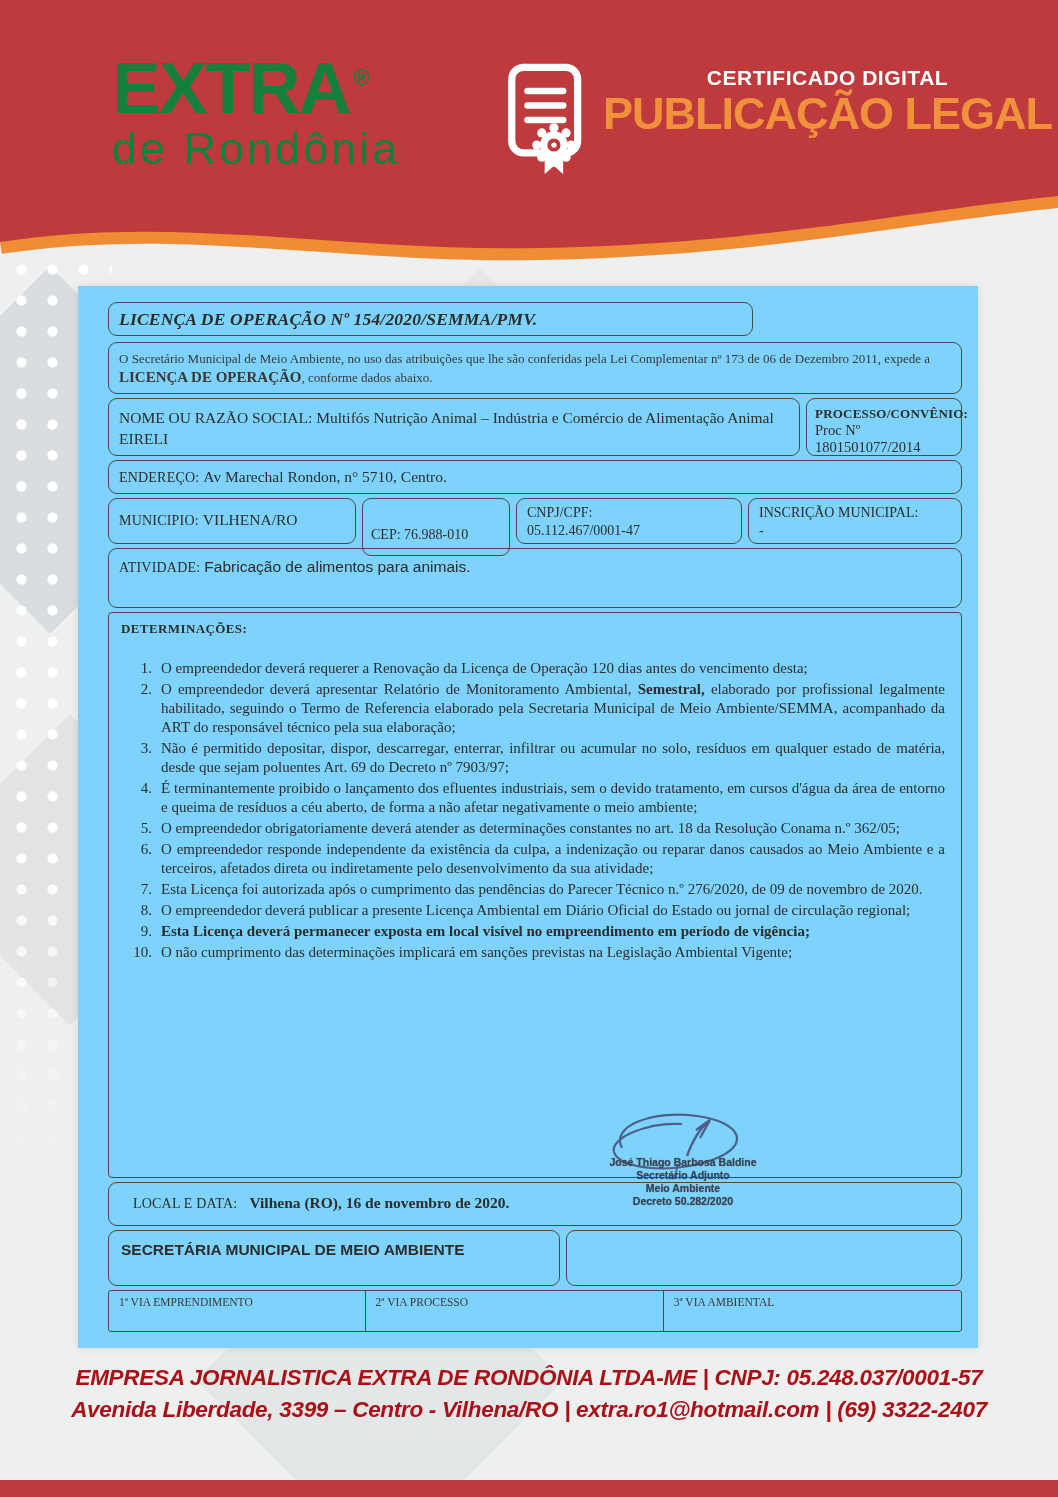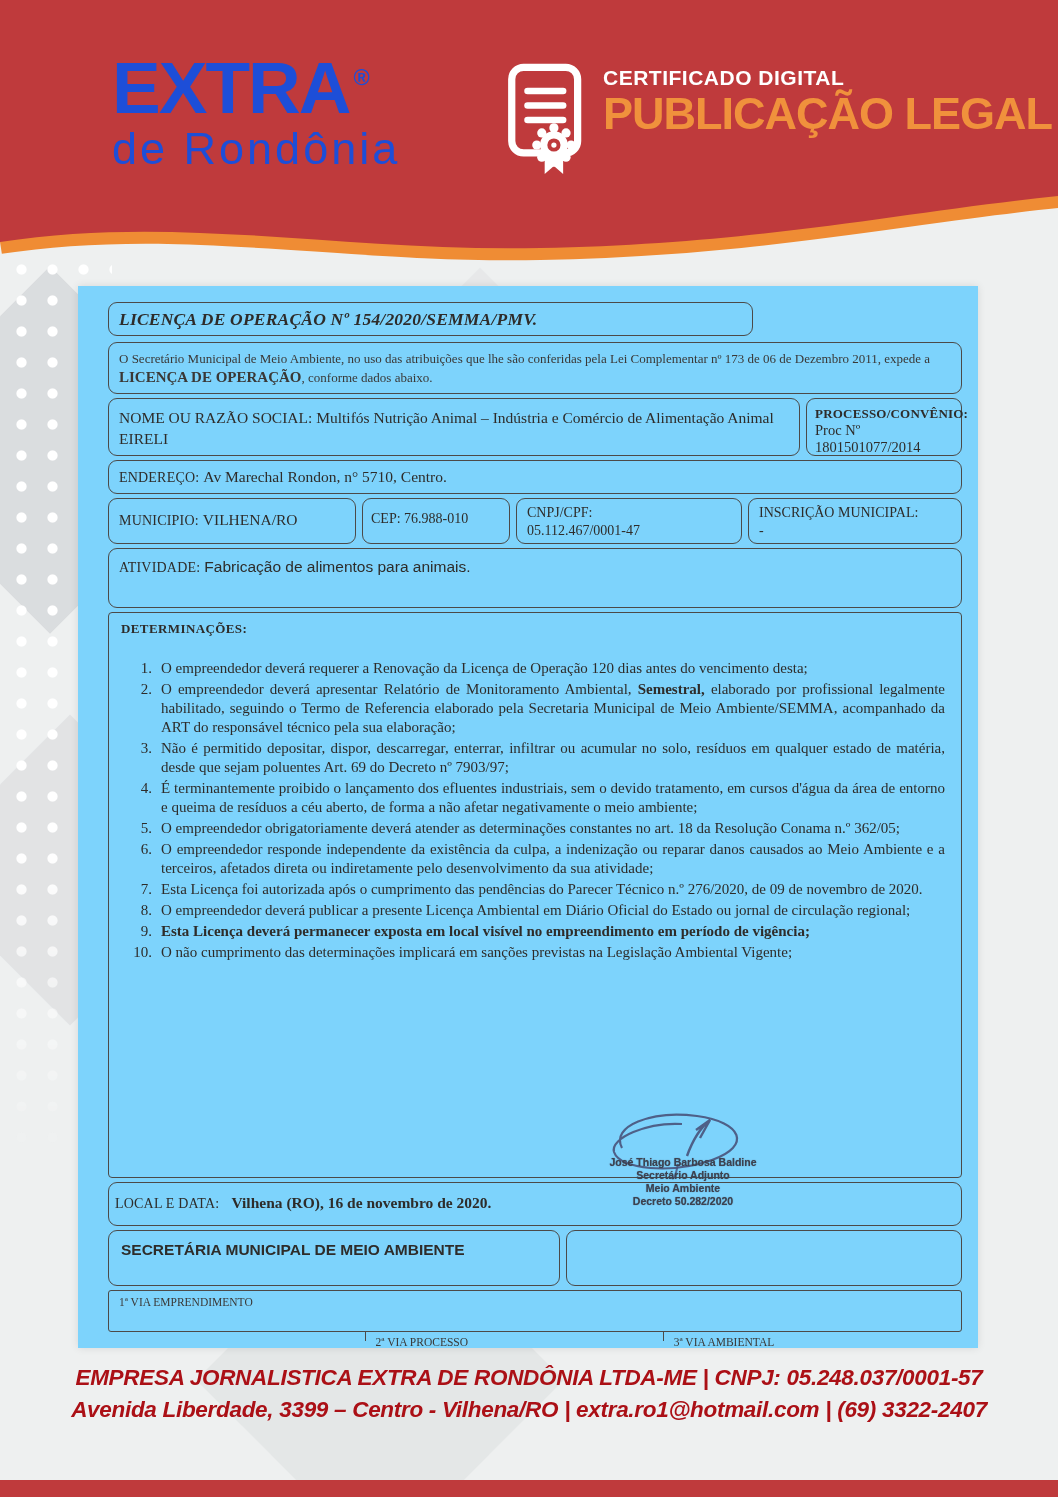--- a/index.html
+++ b/index.html
@@ -20,27 +20,27 @@
     position:absolute; left:0; top:246px; width:112px; height:920px;
     background-image: radial-gradient(circle, #ffffff 4.6px, rgba(255,255,255,0) 5.6px);
     background-size: 31px 31px;
     background-position: 6px 8px;
     -webkit-mask-image: linear-gradient(to bottom, #000 65%, transparent 100%);
     mask-image: linear-gradient(to bottom, #000 65%, transparent 100%);
   }
   
   .header-wave { position:absolute; left:0; top:0; z-index:1; }
   .header-content { position:absolute; left:0; top:0; z-index:2; width:1058px; }
-  .logo { position:absolute; left:112px; top:56px; color:#1d4ed8; }
+  .logo { position:absolute; left:112px; top:56px; color:#15803d; }
   .logo-title { font-size:73px; font-weight:bold; letter-spacing:-2px; line-height:64px; }
   .logo-reg { font-size:22px; font-weight:bold; vertical-align:28px; letter-spacing:0; margin-left:4px;}
   .logo-sub { font-size:45px; font-weight:normal; letter-spacing:3px; line-height:50px; margin-top:4px; }
   .cert { position:absolute; left:505px; top:62px; display:flex; align-items:flex-start; }
   .cert-icon { width:82px; height:112px; margin-right:16px; }
-  .cert-text1 { color:#fff; font-weight:bold; font-size:21px; letter-spacing:0.5px; margin-top:4px;}
+  .cert-text1 { color:#fff; font-weight:bold; font-size:21px; letter-spacing:0.5px; margin-top:4px;text-align:center;}
   .cert-text2 { color:#f0913c; font-weight:bold; font-size:45px; letter-spacing:-1px; line-height:46px; margin-top:1px;}
   
   .paper {
     position:absolute; left:78px; top:286px; width:900px; height:1062px;
     background:#7dd3fc; box-shadow:0 0 8px rgba(0,0,0,0.10); z-index:2;
     font-family:"Liberation Serif", serif; color:#2e2c2a;
   }
   .bx { position:absolute; border:1.6px solid #4c4a48; border-radius:9px; }
   .bx-sq { border-radius:3px; }
   .lab { font-size:14px; letter-spacing:0.2px; }
@@ -49,37 +49,37 @@
   .title-box { left:30px; top:16px; width:645px; height:34px; padding:6px 10px; }
   .doc-title { font-size:17.5px; font-weight:bold; font-style:italic; letter-spacing:0.2px; }
   .venc-box { left:688px; top:16px; width:196px; height:34px; padding:7px 8px; font-size:14.5px; }
   .intro-box { left:30px; top:56px; width:854px; height:52px; padding:6px 10px; font-size:13px; line-height:19px; color:#3a3836;}
   .nome-box { left:30px; top:112px; width:692px; height:58px; padding:8px 10px; font-size:15.5px; line-height:21px;}
   .proc-box { left:728px; top:112px; width:156px; height:58px; padding:7px 8px; }
   .proc-box .lab { font-weight:bold; font-size:13px; }
   .proc-box .val { font-size:14.5px; }
   .end-box { left:30px; top:174px; width:854px; height:34px; padding:7px 10px; }
   .mun-box { left:30px; top:212px; width:248px; height:46px; padding:12px 10px; }
-  .cep-box { left:284px; top:212px; width:148px; height:46px; padding:12px 8px; font-size:14px;}
+  .cep-box { left:284px; top:212px; width:148px; height:46px; padding:28px 8px; font-size:14px;}
   .cnpj-box { left:438px; top:212px; width:226px; height:46px; padding:5px 10px; font-size:14px; line-height:18px;}
   .insc-box { left:670px; top:212px; width:214px; height:46px; padding:5px 10px; font-size:14px; line-height:18px;}
   .atv-box { left:30px; top:262px; width:854px; height:60px; padding:9px 10px; }
   .atv-val { font-family:"Liberation Sans", sans-serif; font-size:15.5px; }
   .det-box { left:30px; top:326px; width:854px; height:566px; border-radius:4px; padding:8px 12px; }
   .det-head { font-size:13px; font-weight:bold; letter-spacing:0.4px; }
   .det-list { margin-top:22px; }
   .det-item { display:flex; font-size:15px; line-height:19px; margin-bottom:2px; }
   .det-num { width:40px; text-align:right; padding-right:9px; flex:none; }
   .det-text { flex:1; text-align:justify; padding-right:4px; }
-  .local-box { left:30px; top:896px; width:854px; height:44px; padding:11px 6px; }
+  .local-box { left:30px; top:896px; width:854px; height:44px; padding:11px 24px; }
   .secr-box { left:30px; top:944px; width:452px; height:56px; padding:8px 12px; font-size:15.5px; font-weight:bold; line-height:21px; font-family:"Liberation Sans", sans-serif;}
   .empty-box { left:488px; top:944px; width:396px; height:56px; }
   .vias-box { left:30px; top:1004px; width:854px; height:42px; display:flex; }
   .via-cell { padding:5px 10px; font-size:11.5px; color:#3a3836; }
-  .via-cell + .via-cell { border-left:1.4px solid #4c4a48;margin-top:40px; }
+  .via-cell + .via-cell { border-left:1.4px solid #4c4a48; }
   .via-1 { width:30%; } .via-2 { width:35%; } .via-3 { width:35%; }
   
   .sig { position:absolute; z-index:3; }
   .sig-scribble { left:592px; top:1108px; }
   .stamp { left:568px; top:1156px; width:230px; text-align:center; color:#3c4250;
            font-family:"Liberation Sans", sans-serif; font-weight:bold; font-size:10.5px;
            line-height:13px; text-shadow:0 0 1px rgba(60,66,80,0.7); }
   
   .footer { position:absolute; left:0; top:1362px; width:1058px; text-align:center;
             color:#ab1016; font-weight:bold; font-style:italic; z-index:2;}

